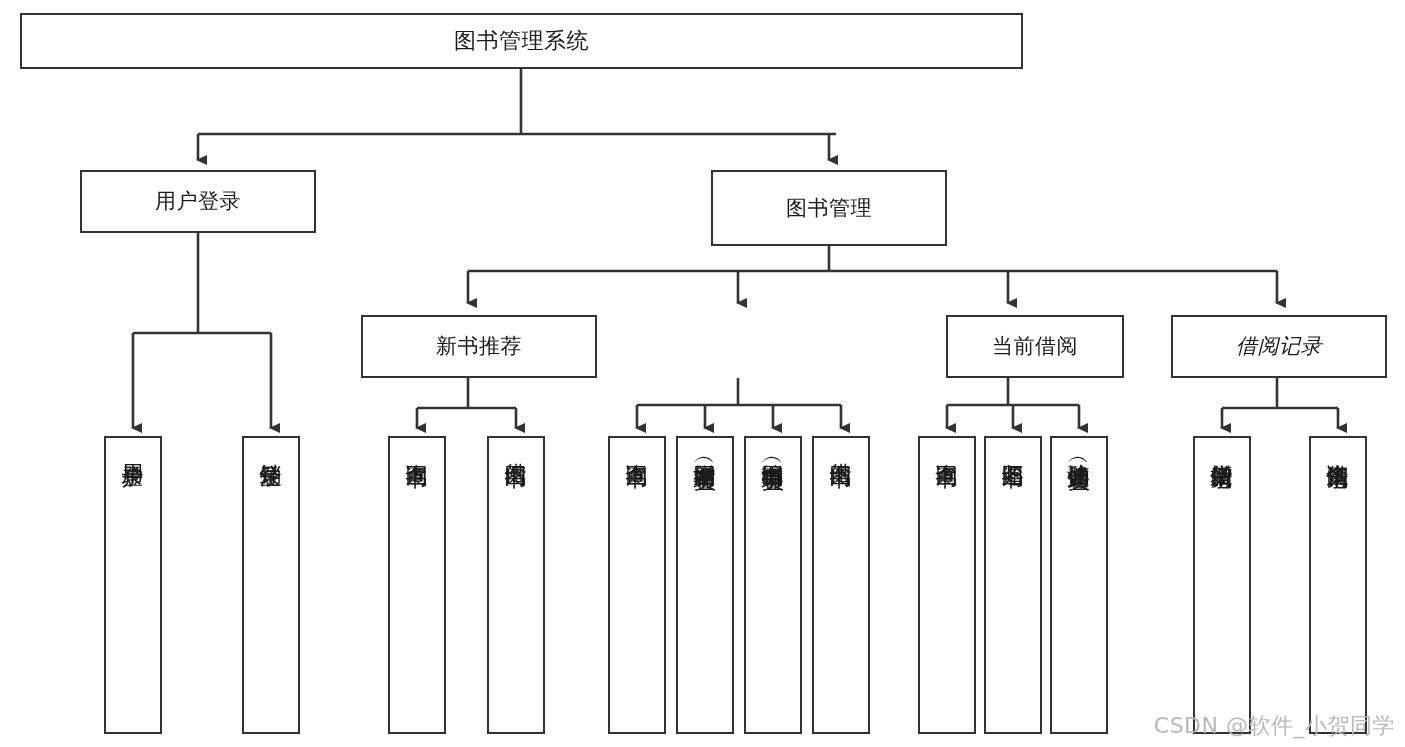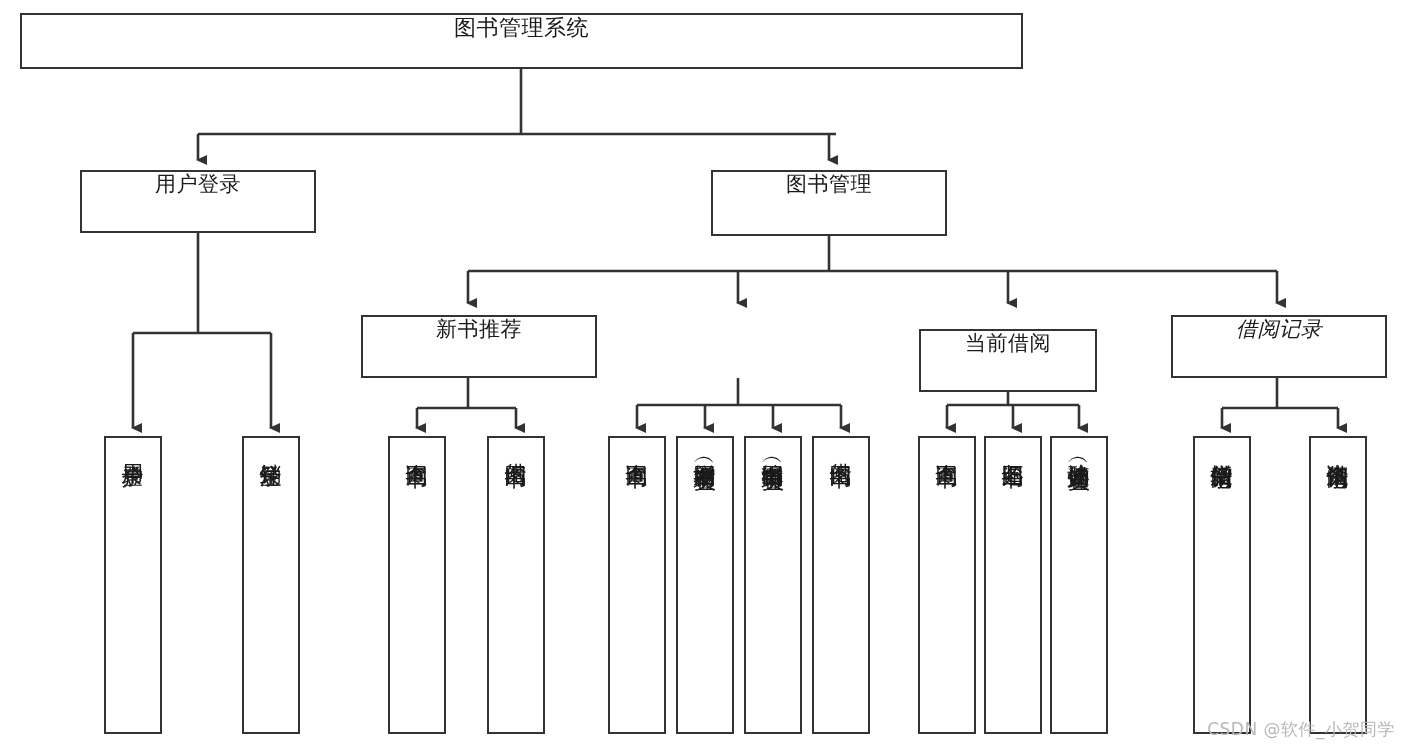--- a/index.html
+++ b/index.html
@@ -24,21 +24,21 @@
     top: 0;
     width: 1405px;
     height: 747px;
   }
   .node {
     position: absolute;
     box-sizing: border-box;
     border: 2px solid #333333;
     background: #ffffff;
     display: flex;
-    align-items: flex-start;
+    align-items: center;
     justify-content: center;
     color: #1a1a1a;
     z-index: 2;
   }
   .node .label {
     display: block;
     text-align: center;
     line-height: 1.18;
     letter-spacing: 0.5px;
   }
@@ -57,21 +57,21 @@
     letter-spacing: 1px;
     white-space: nowrap;
   }
   .node.root .label {
     font-size: 22px;
   }
   #watermark {
     position: absolute;
     right: 10px;
     bottom: 6px;
-    font-size: 17px;
+    font-size: 22px;
     color: #b8b8b8;
     letter-spacing: 0.5px;
     z-index: 5;
     white-space: nowrap;
     font-family: "DejaVu Sans", "Liberation Sans", sans-serif;
   }
 </style>
 </head>
 <body>
 
@@ -129,30 +129,30 @@
   </svg>
 
   <div class="node horiz root" style="left:20px; top:13px; width:1003px; height:56px;">
     <span class="label">图书管理系统</span>
   </div>
 
   <div class="node horiz" style="left:80px; top:170px; width:236px; height:63px;">
     <span class="label">用户登录</span>
   </div>
 
-  <div class="node horiz" style="left:711px; top:170px; width:236px; height:66px;">
+  <div class="node horiz" style="left:711px; top:170px; width:236px; height:76px;">
     <span class="label">图书管理</span>
   </div>
 
   <div class="node horiz" style="left:361px; top:315px; width:236px; height:63px;">
     <span class="label">新书推荐</span>
   </div>
 
 
-  <div class="node horiz" style="left:919px; top:315px; width:178px; height:63px;margin-top:14px;">
+  <div class="node horiz" style="left:946px; top:315px; width:178px; height:63px;">
     <span class="label">当前借阅</span>
   </div>
 
   <div class="node horiz" style="left:1171px; top:315px; width:216px; height:63px;font-style:italic;">
     <span class="label">借阅记录</span>
   </div>
 
   <div class="node vert" style="left:104px; top:436px; width:58px; height:298px;">
     <span class="label">用户登录</span>
   </div>

